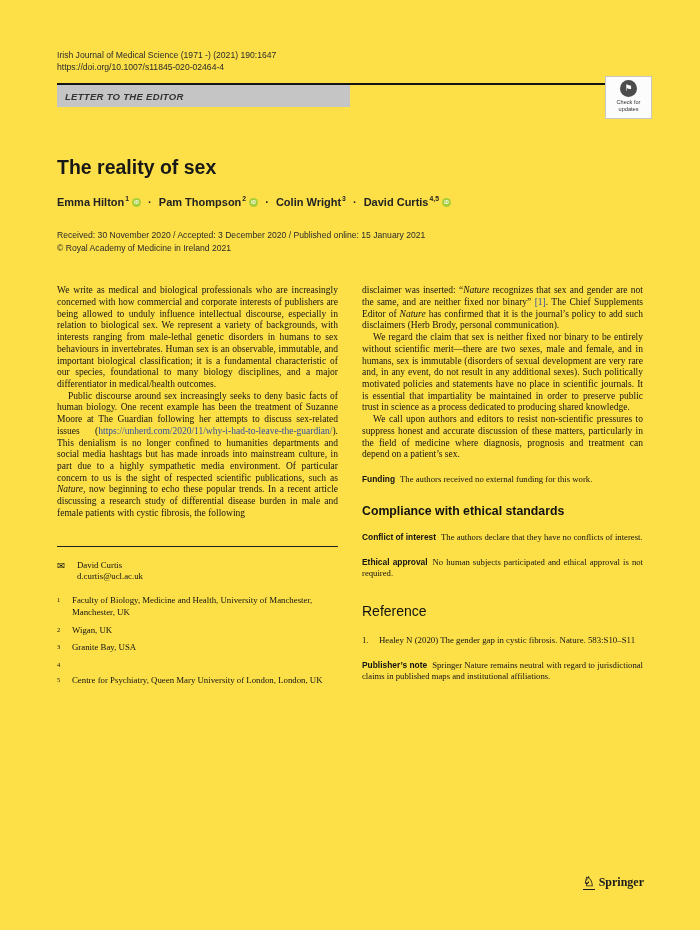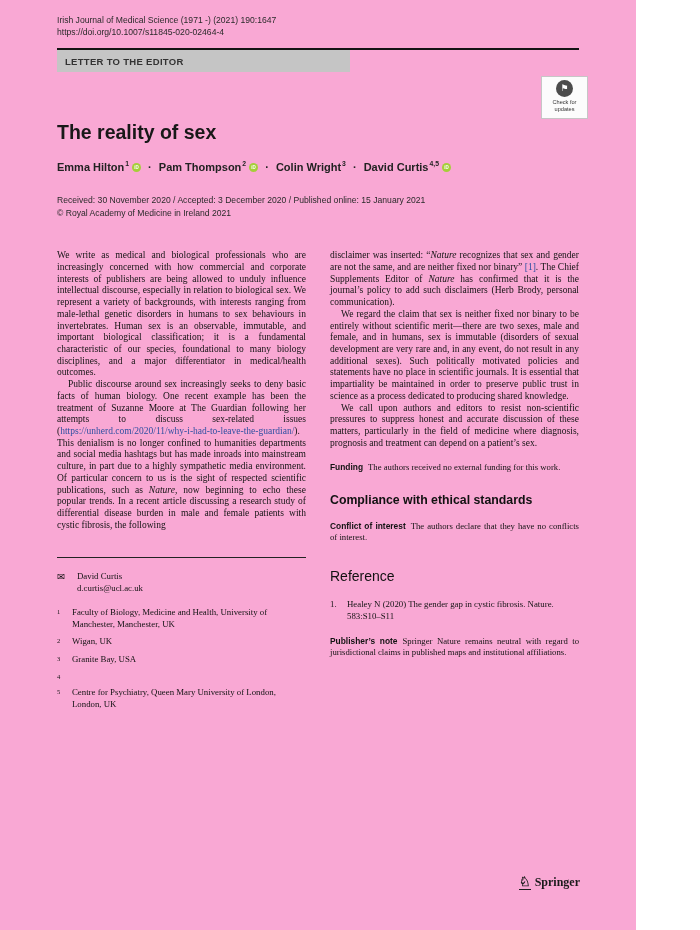--- a/index.html
+++ b/index.html
@@ -1,27 +1,27 @@
 <!DOCTYPE html>
 <html><head>
 <meta charset="utf-8">
 <style>
   * { margin:0; padding:0; box-sizing:border-box; }
   html,body { background:#ffffff; }
   .page {
-    position:relative; width:636px; height:930px; background:#f9a8d4;
+    position:relative; width:700px; height:930px; background:#fde047;
     font-family:"Liberation Sans", sans-serif; color:#1c1c1c;
-    padding:14px 57px 0 57px; overflow:hidden;
+    padding:49px 57px 0 57px; overflow:hidden;
   }
   .jline { font-size:8.6px; line-height:1.45; color:#2a2a2a; }
   .rule  { border-top:2px solid #141414; margin-top:9px; }
   .banner{
     width:293px; background:#c5c5c5; color:#333;
     font-weight:bold; font-size:9.5px; letter-spacing:.3px;
-    padding:6px 8px 5px 8px; margin-top:0;
+    padding:6px 8px 5px 8px; margin-top:0;font-style:italic;
   }
   .badge {
     position:absolute; right:48px; top:76px; width:47px; height:43px;
     border:1px solid #c6c6c6; background:#fcfcfc; text-align:center;
     padding-top:3px; cursor:pointer;
   }
   .badge-circle{
     width:17px; height:17px; border-radius:50%; background:#4c4c4c;
     margin:0 auto; color:#fff; font-size:9px; line-height:17px;
   }
@@ -157,20 +157,23 @@
       <p class="note">
         <span class="lbl">Funding</span><span>The authors received no external funding for this work.</span>
       </p>
 
       <h2 class="sect">Compliance with ethical standards</h2>
 
       <p class="note">
         <span class="lbl">Conflict of interest</span><span>The authors declare that they have no conflicts of interest.</span>
       </p>
 
+      <p class="note">
+        <span class="lbl">Ethical approval</span><span>No human subjects participated and ethical approval is not required.</span>
+      </p>
 
       <h2 class="refhead">Reference</h2>
 
       <div class="ref-item">
         <span class="rnum">1.</span>
         <span>Healey N (2020) The gender gap in cystic fibrosis. Nature. 583:S10–S11</span>
       </div>
 
       <p class="note">
         <span class="lbl">Publisher’s note</span><span>Springer Nature remains neutral with regard to jurisdictional claims in published maps and institutional affiliations.</span>

